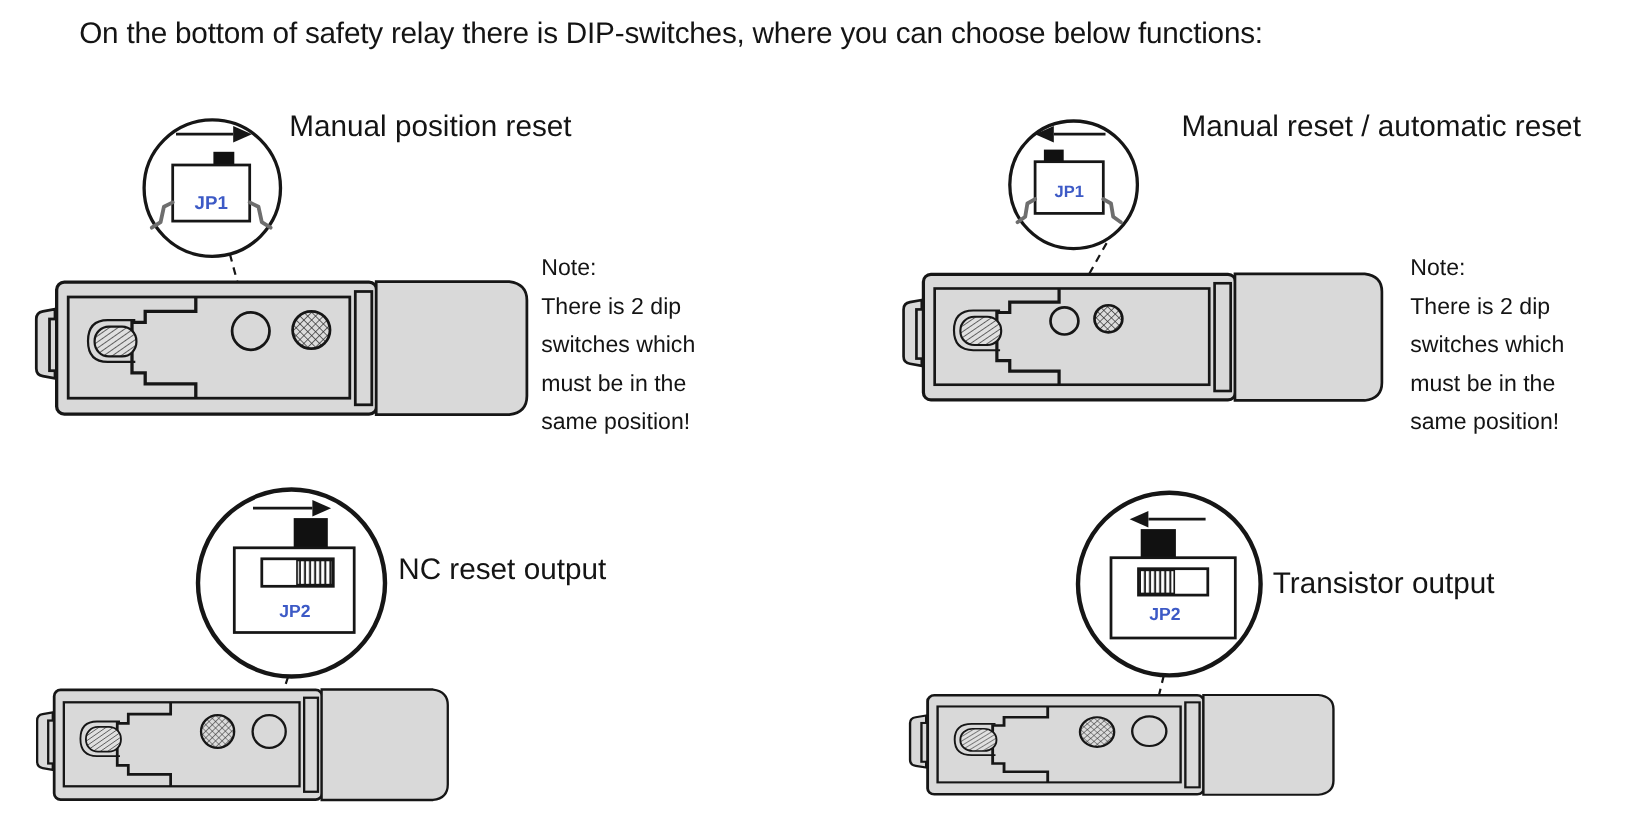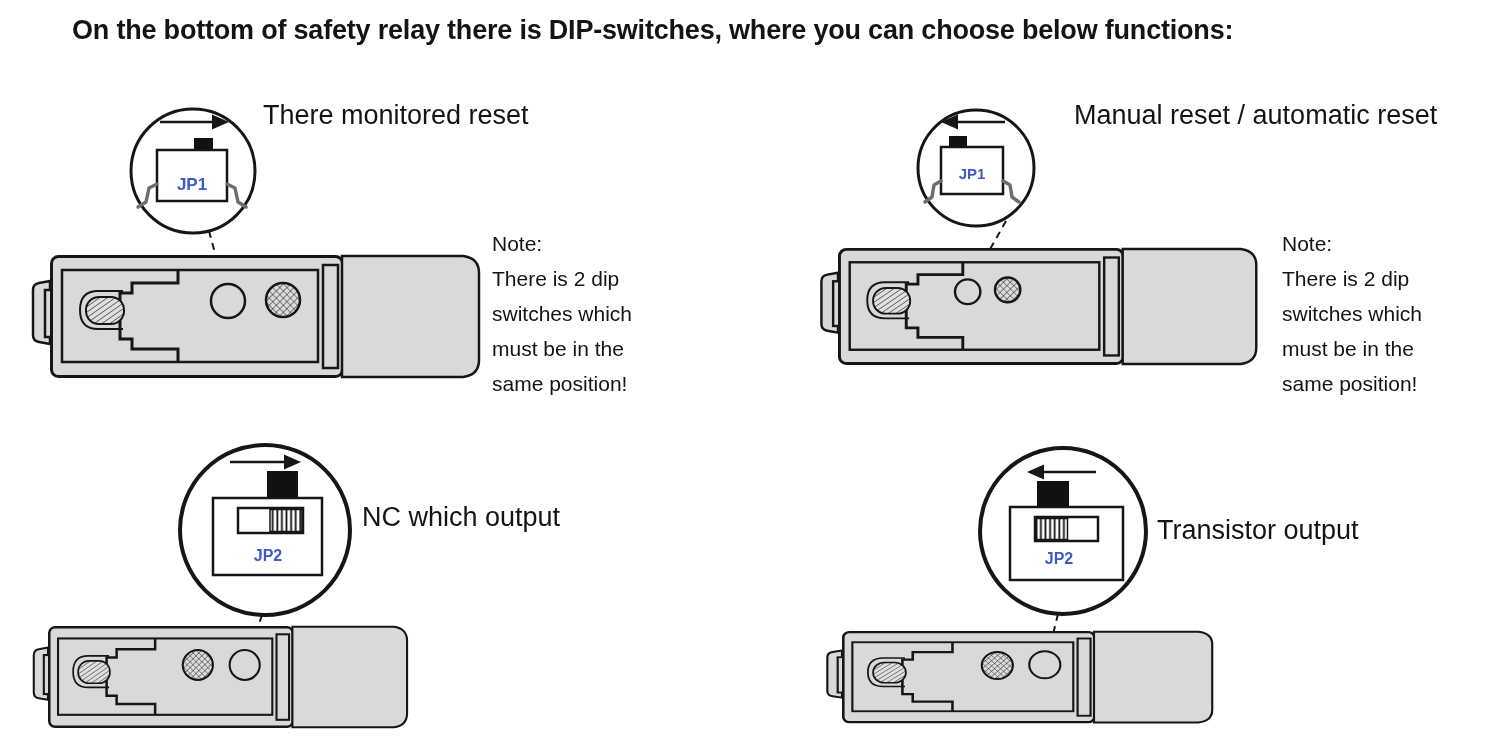--- a/index.html
+++ b/index.html
@@ -1,18 +1,18 @@
 <!DOCTYPE html>
 <html><head>
 <meta charset="utf-8">
 <style>
   html,body{margin:0;padding:0;background:#ffffff;}
   .canvas{position:relative;width:1500px;height:747px;background:#fff;overflow:hidden;
           font-family:"Liberation Sans","DejaVu Sans",sans-serif;color:#141414;}
-  .title{position:absolute;left:72px;top:15px;margin:0;font-size:27px;font-weight:bold;
+  .title{position:absolute;left:72px;top:15px;margin:0;font-size:27px;font-weight:normal;
          white-space:nowrap;letter-spacing:-0.2px;}
   .art{position:absolute;left:0;top:0;}
   .fig-label{position:absolute;font-size:27px;line-height:32px;white-space:nowrap;}
   .note{position:absolute;font-size:21px;line-height:35px;}
   .jp{fill:#3d5ac6;font-weight:bold;text-anchor:middle;
       font-family:"Liberation Sans","DejaVu Sans",sans-serif;}
   .mag{fill:#ffffff;stroke:#161616;stroke-width:3;}
   .mag-big{stroke-width:4;}
   .ln{stroke:#161616;stroke-width:2.5;}
   .swbody{fill:#ffffff;stroke:#161616;stroke-width:2.5;}
@@ -129,23 +129,23 @@
       <rect class="winhatch" x="1036.5" y="518.5" width="31" height="21"></rect>
       <text class="jp" x="1059" y="564" font-size="16">JP2</text>
       <g transform="translate(842,631) scale(0.863,0.75)">
         <use href="#relay-base"></use>
         <circle class="holex" cx="180" cy="46" r="18"></circle>
         <circle class="hole" cx="235" cy="45" r="18"></circle>
       </g>
     </g>
   </svg>
 
-  <div class="fig-label" style="left:263px;top:99px">There monitored reset</div>
+  <div class="fig-label" style="left:263px;top:99px">Manual position reset</div>
   <div class="fig-label" style="left:1074px;top:99px">Manual reset / automatic reset</div>
-  <div class="fig-label" style="left:362px;top:501px">NC which output</div>
+  <div class="fig-label" style="left:362px;top:501px">NC reset output</div>
   <div class="fig-label" style="left:1157px;top:514px">Transistor output</div>
 
   <div class="note" style="left:492px;top:226px">
     <div>Note:</div>
     <div>There is 2 dip</div>
     <div>switches which</div>
     <div>must be in the</div>
     <div>same position!</div>
   </div>
   <div class="note" style="left:1282px;top:226px">

